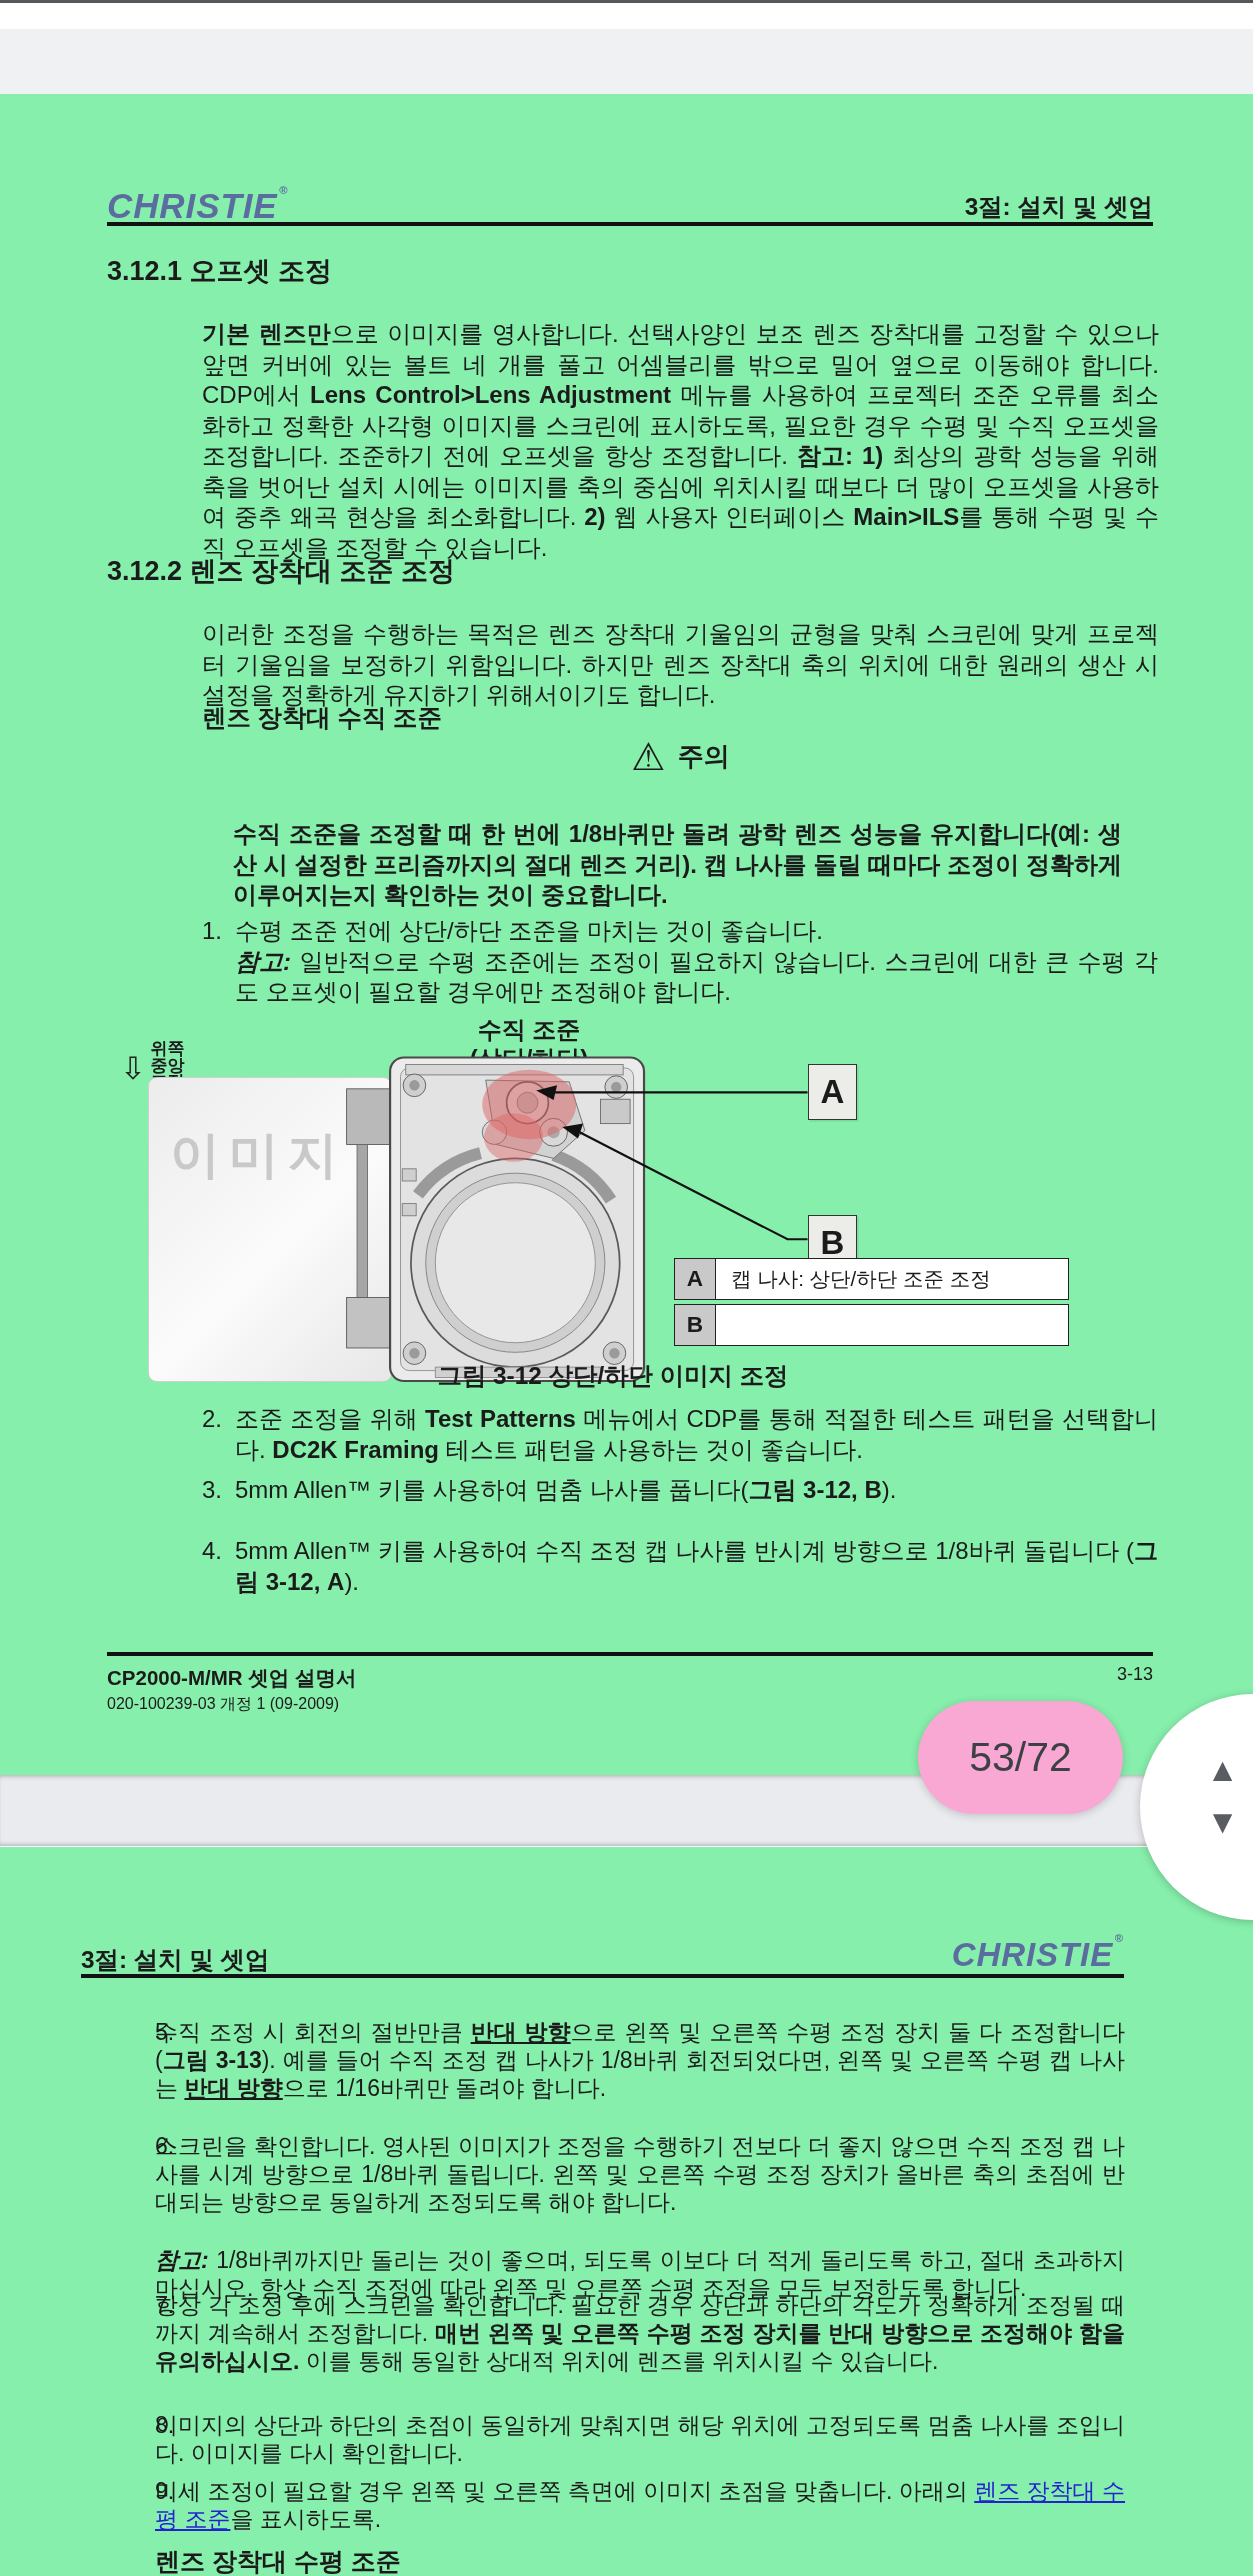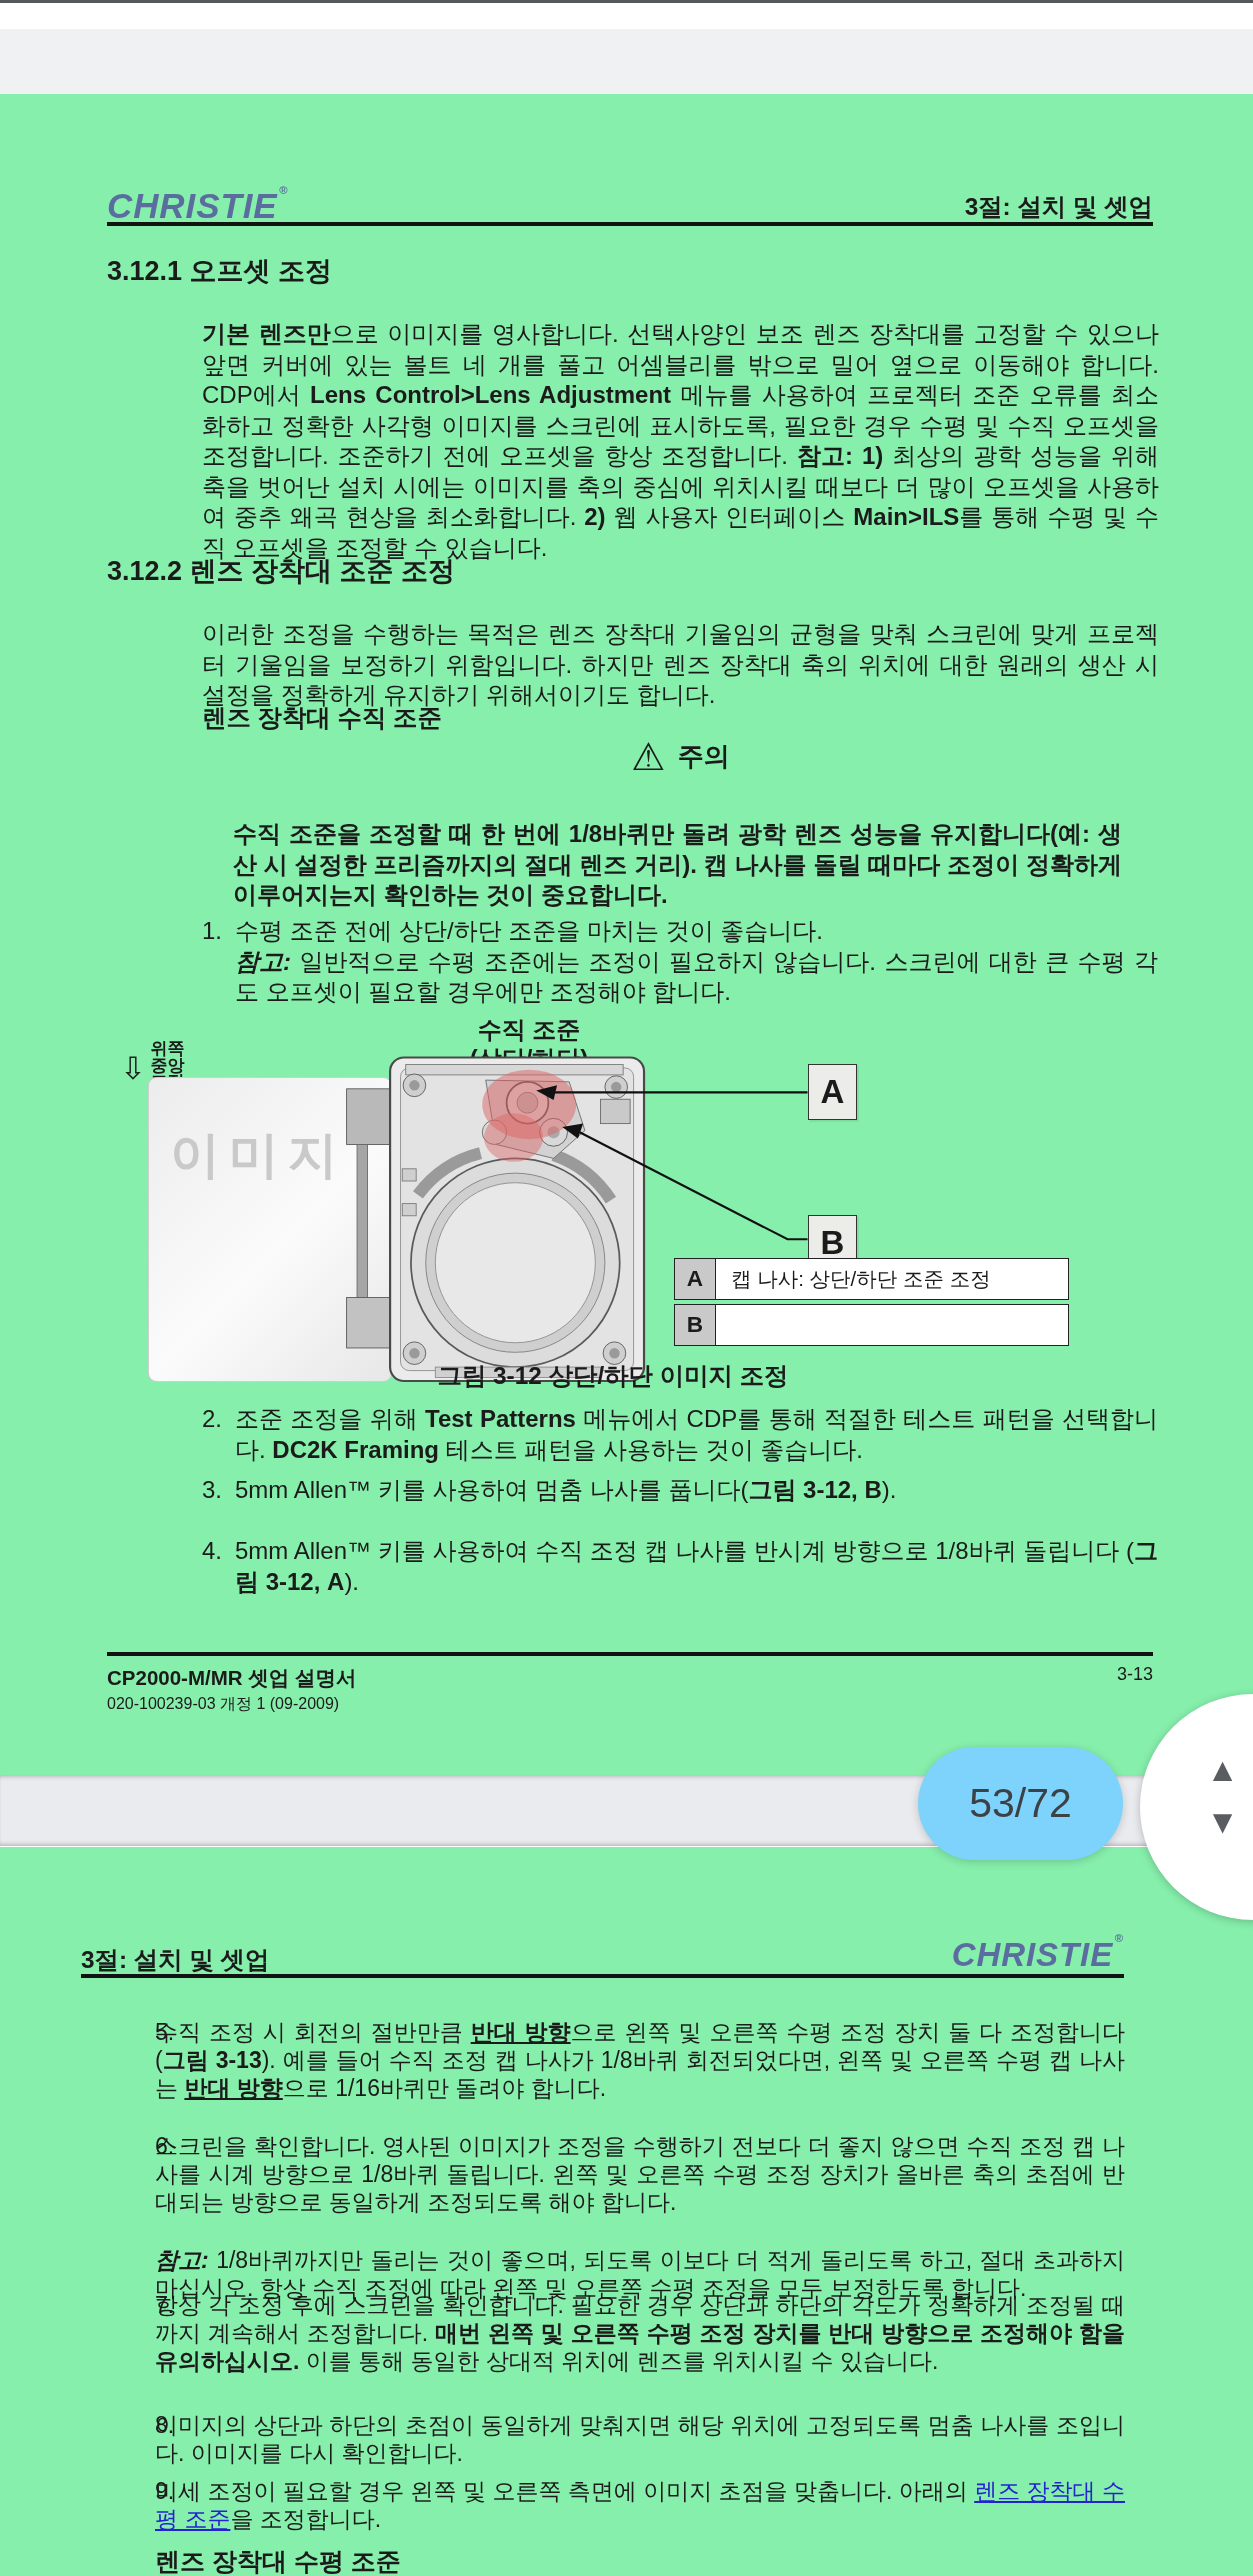--- a/index.html
+++ b/index.html
@@ -72,21 +72,21 @@
   #li3{top:1381px;}
   #li4{top:1442px;}
 
   .f-rule{left:107px;right:100px;top:1558px;height:4.4px;}
   .f-doc{position:absolute;left:107px;top:1570px;font-size:20.5px;font-weight:700;}
   .f-part{position:absolute;left:107px;top:1600px;font-size:16px;}
   .f-page{position:absolute;right:100px;top:1570px;font-size:18px;}
 
   
   .divider{position:absolute;top:1775px;left:0;width:1253px;height:71px;background:#e9ebee;box-shadow:inset 0 4.4px 5.2px -3.5px rgba(0,0,0,.28),inset 0 -4.4px 5.2px -3.5px rgba(0,0,0,.28);}
-  .pill{position:absolute;left:918px;top:1747px;width:205px;height:113px;background:#7dd3fc;border-radius:57px;box-shadow:0 1.7px 8.7px rgba(0,0,0,.18);display:flex;align-items:center;justify-content:center;font-size:41px;color:#3d4145;z-index:6;}
+  .pill{position:absolute;left:918px;top:1701px;width:205px;height:113px;background:#f9a8d4;border-radius:57px;box-shadow:0 1.7px 8.7px rgba(0,0,0,.18);display:flex;align-items:center;justify-content:center;font-size:41px;color:#3d4145;z-index:6;}
   .fab{position:absolute;left:1140px;top:1694px;width:226px;height:226px;border-radius:50%;background:#fff;box-shadow:0 1.7px 8.7px rgba(0,0,0,.22);z-index:5;}
   .fab .arr{position:absolute;left:52px;width:61px;text-align:center;font-size:33px;line-height:1;color:#595d61;cursor:pointer;}
   .fab .up{top:59px;}
   .fab .down{top:111px;}
 
   
   .hdr2-sec{position:absolute;left:81px;top:97px;font-size:24.4px;font-weight:700;}
   .hdr2-logo{right:129px;top:86px;font-size:33px;}
   .rule-top2{left:81px;right:129px;top:127px;height:3.5px;}
   #li5{top:171px;}
@@ -265,20 +265,20 @@
       <div class="lb"><span>항상 각 조정 후에 스크린을 확인합니다. 필요한 경우 상단과 하단의 각도가 정확하게 조정될 때까지 계속해서 조정합니다. </span><b>매번 왼쪽 및 오른쪽 수평 조정 장치를 반대 방향으로 조정해야 함을 유의하십시오.</b><span> 이를 통해 동일한 상대적 위치에 렌즈를 위치시킬 수 있습니다.</span></div>
     </div>
 
     <div class="li p2-li body2" id="li8">
       <span class="num">8.</span>
       <div class="lb">이미지의 상단과 하단의 초점이 동일하게 맞춰지면 해당 위치에 고정되도록 멈춤 나사를 조입니다. 이미지를 다시 확인합니다.</div>
     </div>
 
     <div class="li p2-li body2" id="li9">
       <span class="num">9.</span>
-      <div class="lb"><span>미세 조정이 필요할 경우 왼쪽 및 오른쪽 측면에 이미지 초점을 맞춥니다. 아래의 </span><span class="doclink">렌즈 장착대 수평 조준</span><span>을 조정합니다.</span></div>
+      <div class="lb"><span>미세 조정이 필요할 경우 왼쪽 및 오른쪽 측면에 이미지 초점을 맞춥니다. 아래의 </span><span class="doclink">렌즈 장착대 수평 조준</span><span>을 표시하도록.</span></div>
     </div>
 
     <div class="subhead" id="sub-horz">렌즈 장착대 수평 조준</div>
   </section>
 
 </div>
 
 
 </body></html>

